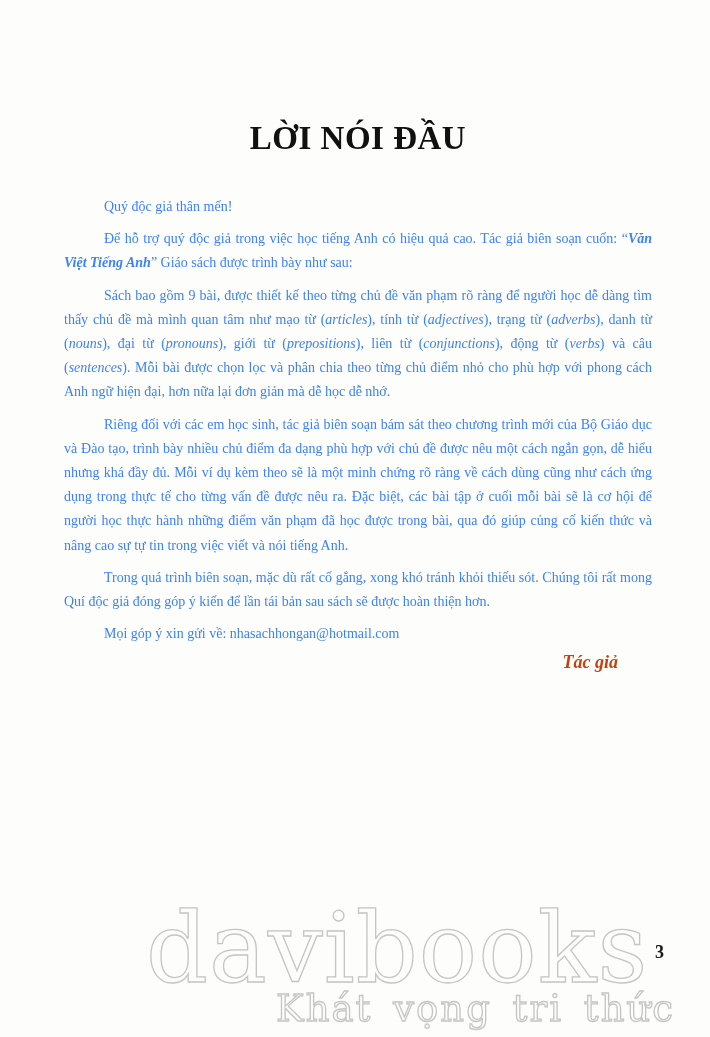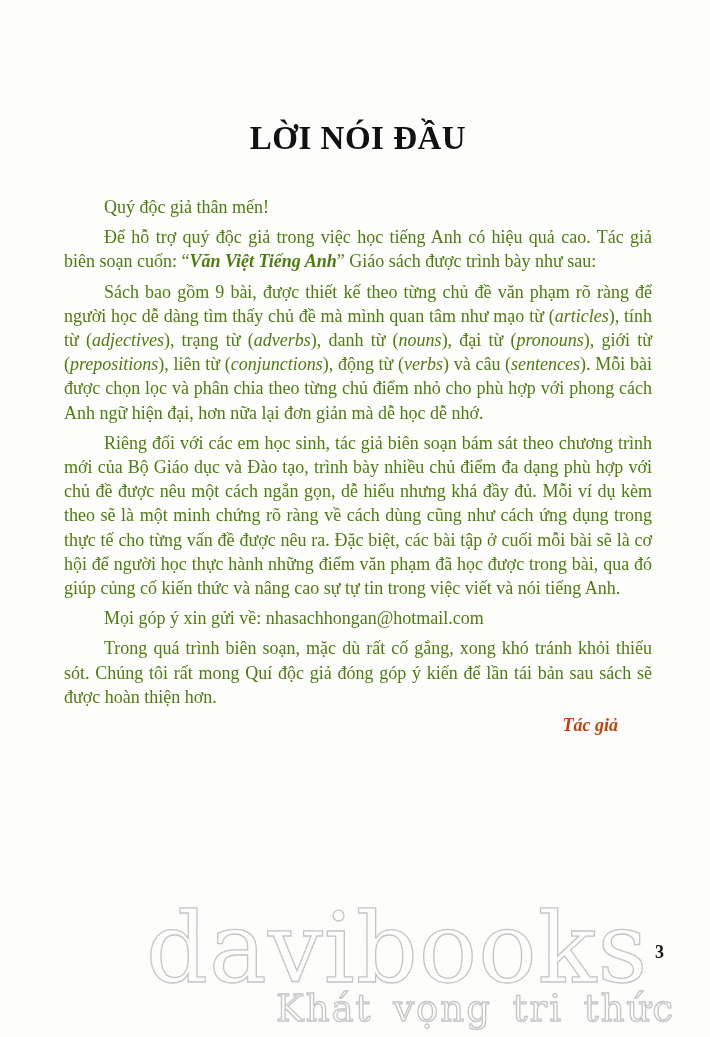--- a/index.html
+++ b/index.html
@@ -21,26 +21,26 @@
   }
   .title {
     font-size: 33px;
     font-weight: bold;
     text-align: center;
     letter-spacing: 0.5px;
     margin: 16px 0 38px 0;
     color: #111;
   }
   .para {
-    font-size: 18px;
+    font-size: 14px;
     line-height: 24.2px;
-    margin: 0 0 6px 0;
+    margin: 8px 0 6px 0;
     text-indent: 40px;
     text-align: justify;
-    color: #4d7c0f;
+    color: #3b82f6;
   }
   .seg-i  { font-style: italic; }
   .seg-bi { font-style: italic; font-weight: bold; }
   .author-sign {
     font-size: 18px;
     font-weight: bold;
     font-style: italic;
     text-align: right;
     padding-right: 34px;
     margin-top: 4px;
@@ -83,21 +83,21 @@
   <span class="wm wm-brand">davibooks</span>
   <span class="wm wm-tagline">Khát vọng tri thức</span>
 
   <div class="content">
     <h1 class="title">LỜI NÓI ĐẦU</h1>
 
     <p class="para"><span>Quý độc giả thân mến!</span></p>
     <p class="para"><span>Để hỗ trợ quý độc giả trong việc học tiếng Anh có hiệu quả cao. Tác giả biên soạn cuốn: “</span><span class="seg-bi">Văn Việt Tiếng Anh</span><span>” Giáo sách được trình bày như sau:</span></p>
     <p class="para"><span>Sách bao gồm 9 bài, được thiết kế theo từng chủ đề văn phạm rõ ràng để người học dễ dàng tìm thấy chủ đề mà mình quan tâm như mạo từ (</span><span class="seg-i">articles</span><span>), tính từ (</span><span class="seg-i">adjectives</span><span>), trạng từ (</span><span class="seg-i">adverbs</span><span>), danh từ (</span><span class="seg-i">nouns</span><span>), đại từ (</span><span class="seg-i">pronouns</span><span>), giới từ (</span><span class="seg-i">prepositions</span><span>), liên từ (</span><span class="seg-i">conjunctions</span><span>), động từ (</span><span class="seg-i">verbs</span><span>) và câu (</span><span class="seg-i">sentences</span><span>). Mỗi bài được chọn lọc và phân chia theo từng chủ điểm nhỏ cho phù hợp với phong cách Anh ngữ hiện đại, hơn nữa lại đơn giản mà dễ học dễ nhớ.</span></p>
     <p class="para"><span>Riêng đối với các em học sinh, tác giả biên soạn bám sát theo chương trình mới của Bộ Giáo dục và Đào tạo, trình bày nhiều chủ điểm đa dạng phù hợp với chủ đề được nêu một cách ngắn gọn, dễ hiểu nhưng khá đầy đủ. Mỗi ví dụ kèm theo sẽ là một minh chứng rõ ràng về cách dùng cũng như cách ứng dụng trong thực tế cho từng vấn đề được nêu ra. Đặc biệt, các bài tập ở cuối mỗi bài sẽ là cơ hội để người học thực hành những điểm văn phạm đã học được trong bài, qua đó giúp củng cố kiến thức và nâng cao sự tự tin trong việc viết và nói tiếng Anh.</span></p>
+    <p class="para"><span>Trong quá trình biên soạn, mặc dù rất cố gắng, xong khó tránh khỏi thiếu sót. Chúng tôi rất mong Quí độc giả đóng góp ý kiến để lần tái bản sau sách sẽ được hoàn thiện hơn.</span></p>
     <p class="para"><span>Mọi góp ý xin gửi về: nhasachhongan@hotmail.com</span></p>
-    <p class="para"><span>Trong quá trình biên soạn, mặc dù rất cố gắng, xong khó tránh khỏi thiếu sót. Chúng tôi rất mong Quí độc giả đóng góp ý kiến để lần tái bản sau sách sẽ được hoàn thiện hơn.</span></p>
 
     <div class="author-sign">Tác giả</div>
   </div>
 
   <div class="page-number">3</div>
 
 </div>
 
 </body></html>

